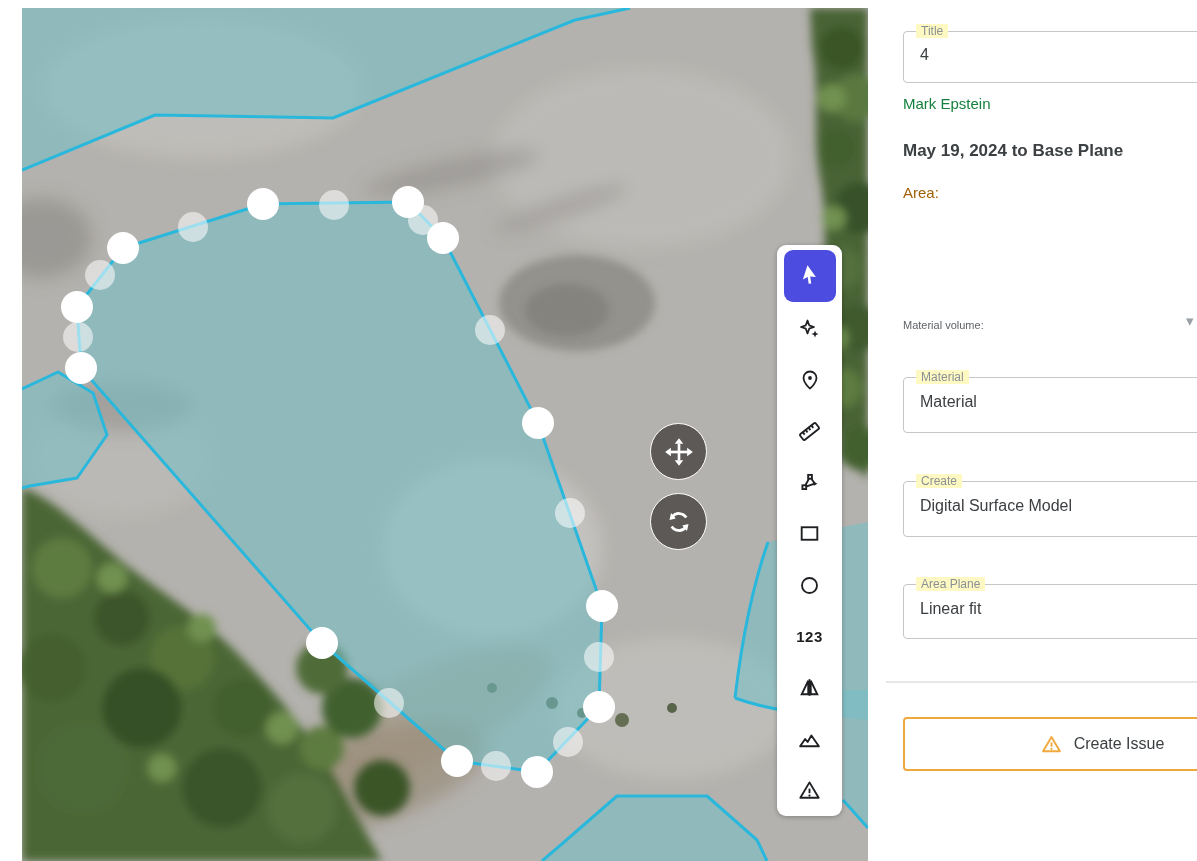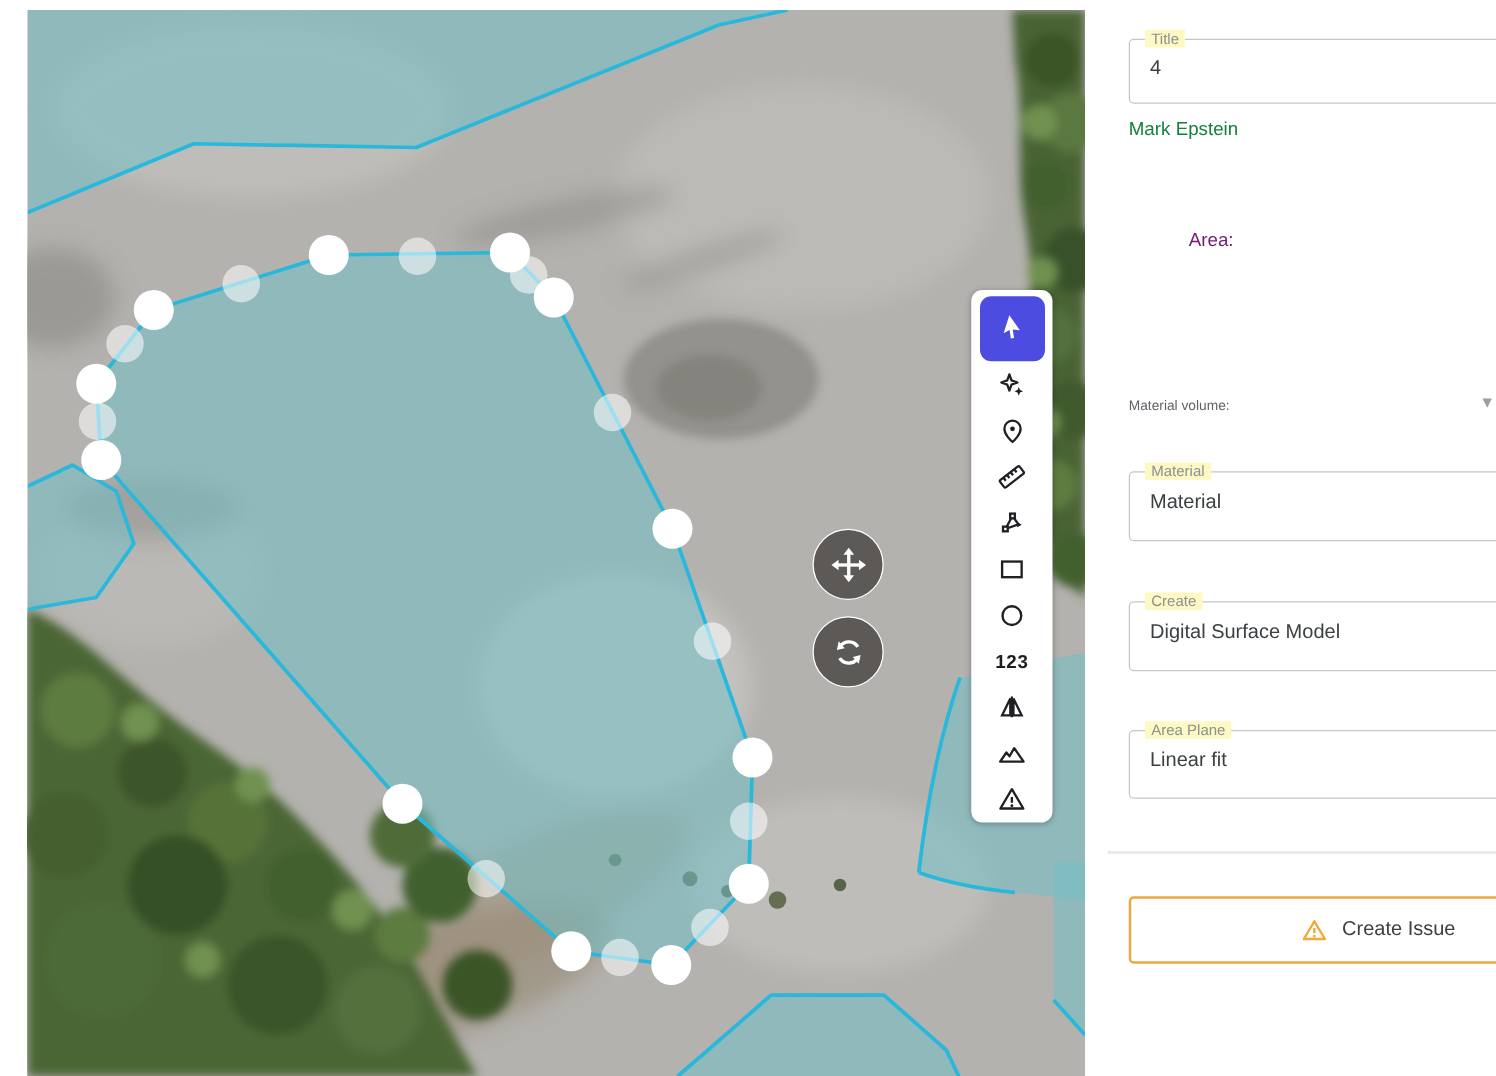--- a/index.html
+++ b/index.html
@@ -6,33 +6,33 @@
   .stage{position:relative;width:1197px;height:861px;overflow:hidden;background:#fff;
          font-family:"Liberation Sans","DejaVu Sans",sans-serif;}
   
   .map{position:absolute;left:22px;top:8px;width:846px;height:853px;overflow:hidden;background:#b4b2ae;}
   .map svg{display:block;}
   
   .map-btn{position:absolute;width:57px;height:57px;border-radius:50%;
            background:rgba(66,64,62,.78);border:1.6px solid #fff;
            display:flex;align-items:center;justify-content:center;cursor:pointer;box-sizing:border-box;}
   
-  .toolbar{position:absolute;left:777px;top:232px;width:65px;height:426px;background:#fff;
+  .toolbar{position:absolute;left:777px;top:245px;width:65px;height:571px;background:#fff;
            border-radius:9px;box-shadow:0 1px 5px rgba(0,0,0,.28);padding-top:5px;box-sizing:border-box;
            display:flex;flex-direction:column;align-items:center;}
   .tool{width:100%;height:53px;display:flex;align-items:center;justify-content:center;cursor:pointer;}
   .tool.selected{width:52px;height:52px;background:#4d4ce0;border-radius:9px;flex:none;margin-bottom:1px;}
   .tool svg{stroke:#1f2023;fill:none;stroke-width:1.8;}
   .tool .num{font-size:15px;font-weight:700;color:#1e1f21;letter-spacing:.5px;}
   
   .panel{position:absolute;left:868px;top:0;width:329px;height:861px;background:#fff;}
   .ptext{position:absolute;white-space:nowrap;}
   .author{left:35px;top:95px;font-size:15px;color:#15803d;}
   .subtitle{left:35px;top:141px;font-size:17px;font-weight:700;color:#3c4043;}
-  .area{left:35px;top:184px;font-size:15px;color:#701a75;margin-left:48px;}
+  .area{left:35px;top:184px;font-size:15px;color:#a16207;}
   .mvol{left:35px;top:319px;font-size:11px;color:#5f6368;}
   .caret{left:318px;top:312px;font-size:15px;color:#9aa0a6;cursor:pointer;}
   .field{position:absolute;left:35px;width:398px;border:1px solid #c6c6c6;border-radius:4px;
          background:#fff;box-sizing:border-box;}
   .flabel{position:absolute;top:-8px;left:12px;background:#fef9c3;padding:0 5px;
           font-size:12px;color:#8a9095;}
   .fvalue{padding:15px 16px 0;font-size:16px;color:#3c4043;}
   .field input{border:none;outline:none;width:90%;padding:14px 16px 0;font-size:16px;color:#3c4043;
                font-family:"Liberation Sans","DejaVu Sans",sans-serif;background:transparent;}
   .f-title{top:31px;height:52px;}
@@ -269,20 +269,21 @@
   </div>
 
   <div class="panel">
 
     <div class="field f-title">
       <span class="flabel">Title</span>
       <input readonly="" value="4" style="">
     </div>
 
     <div class="ptext author">Mark Epstein</div>
+    <div class="ptext subtitle">May 19, 2024 to Base Plane</div>
     <div class="ptext area">Area:</div>
     <div class="ptext mvol">Material volume:</div>
     <div class="ptext caret">▾</div>
 
     <div class="field f-material">
       <span class="flabel">Material</span>
       <div class="fvalue">Material</div>
     </div>
 
     <div class="field f-surface">

